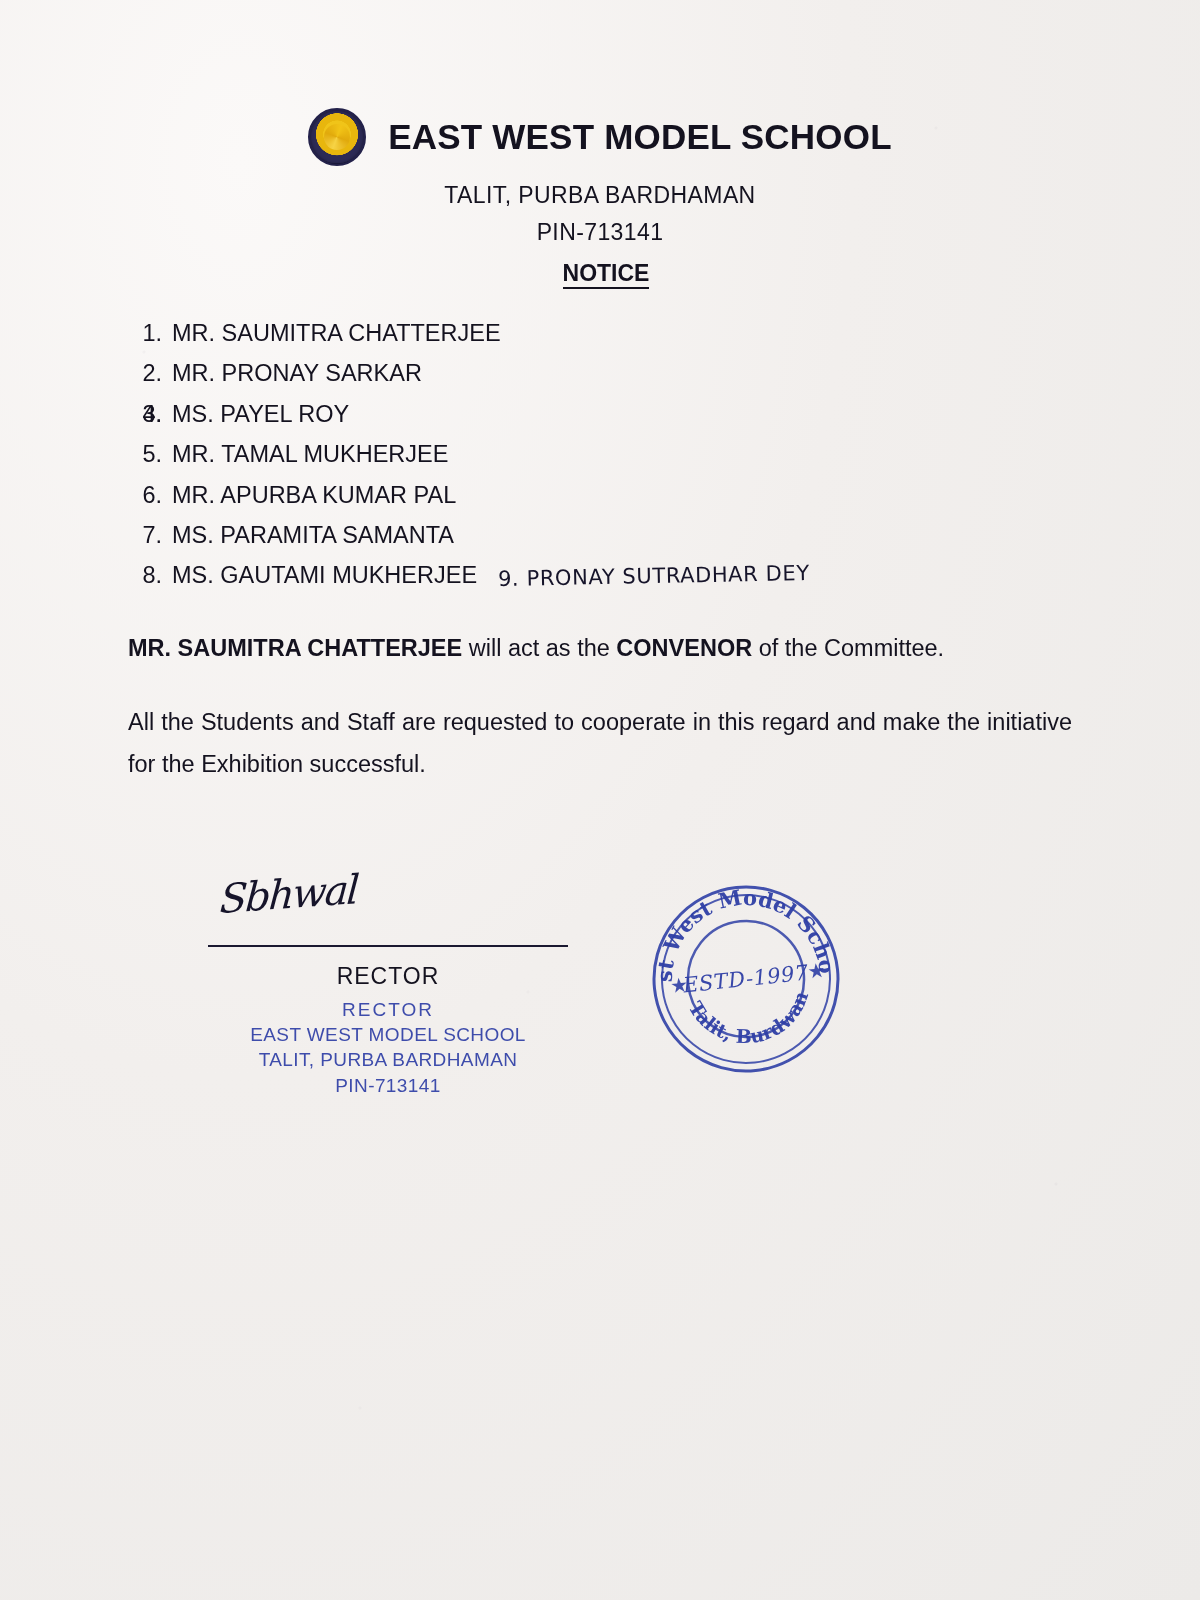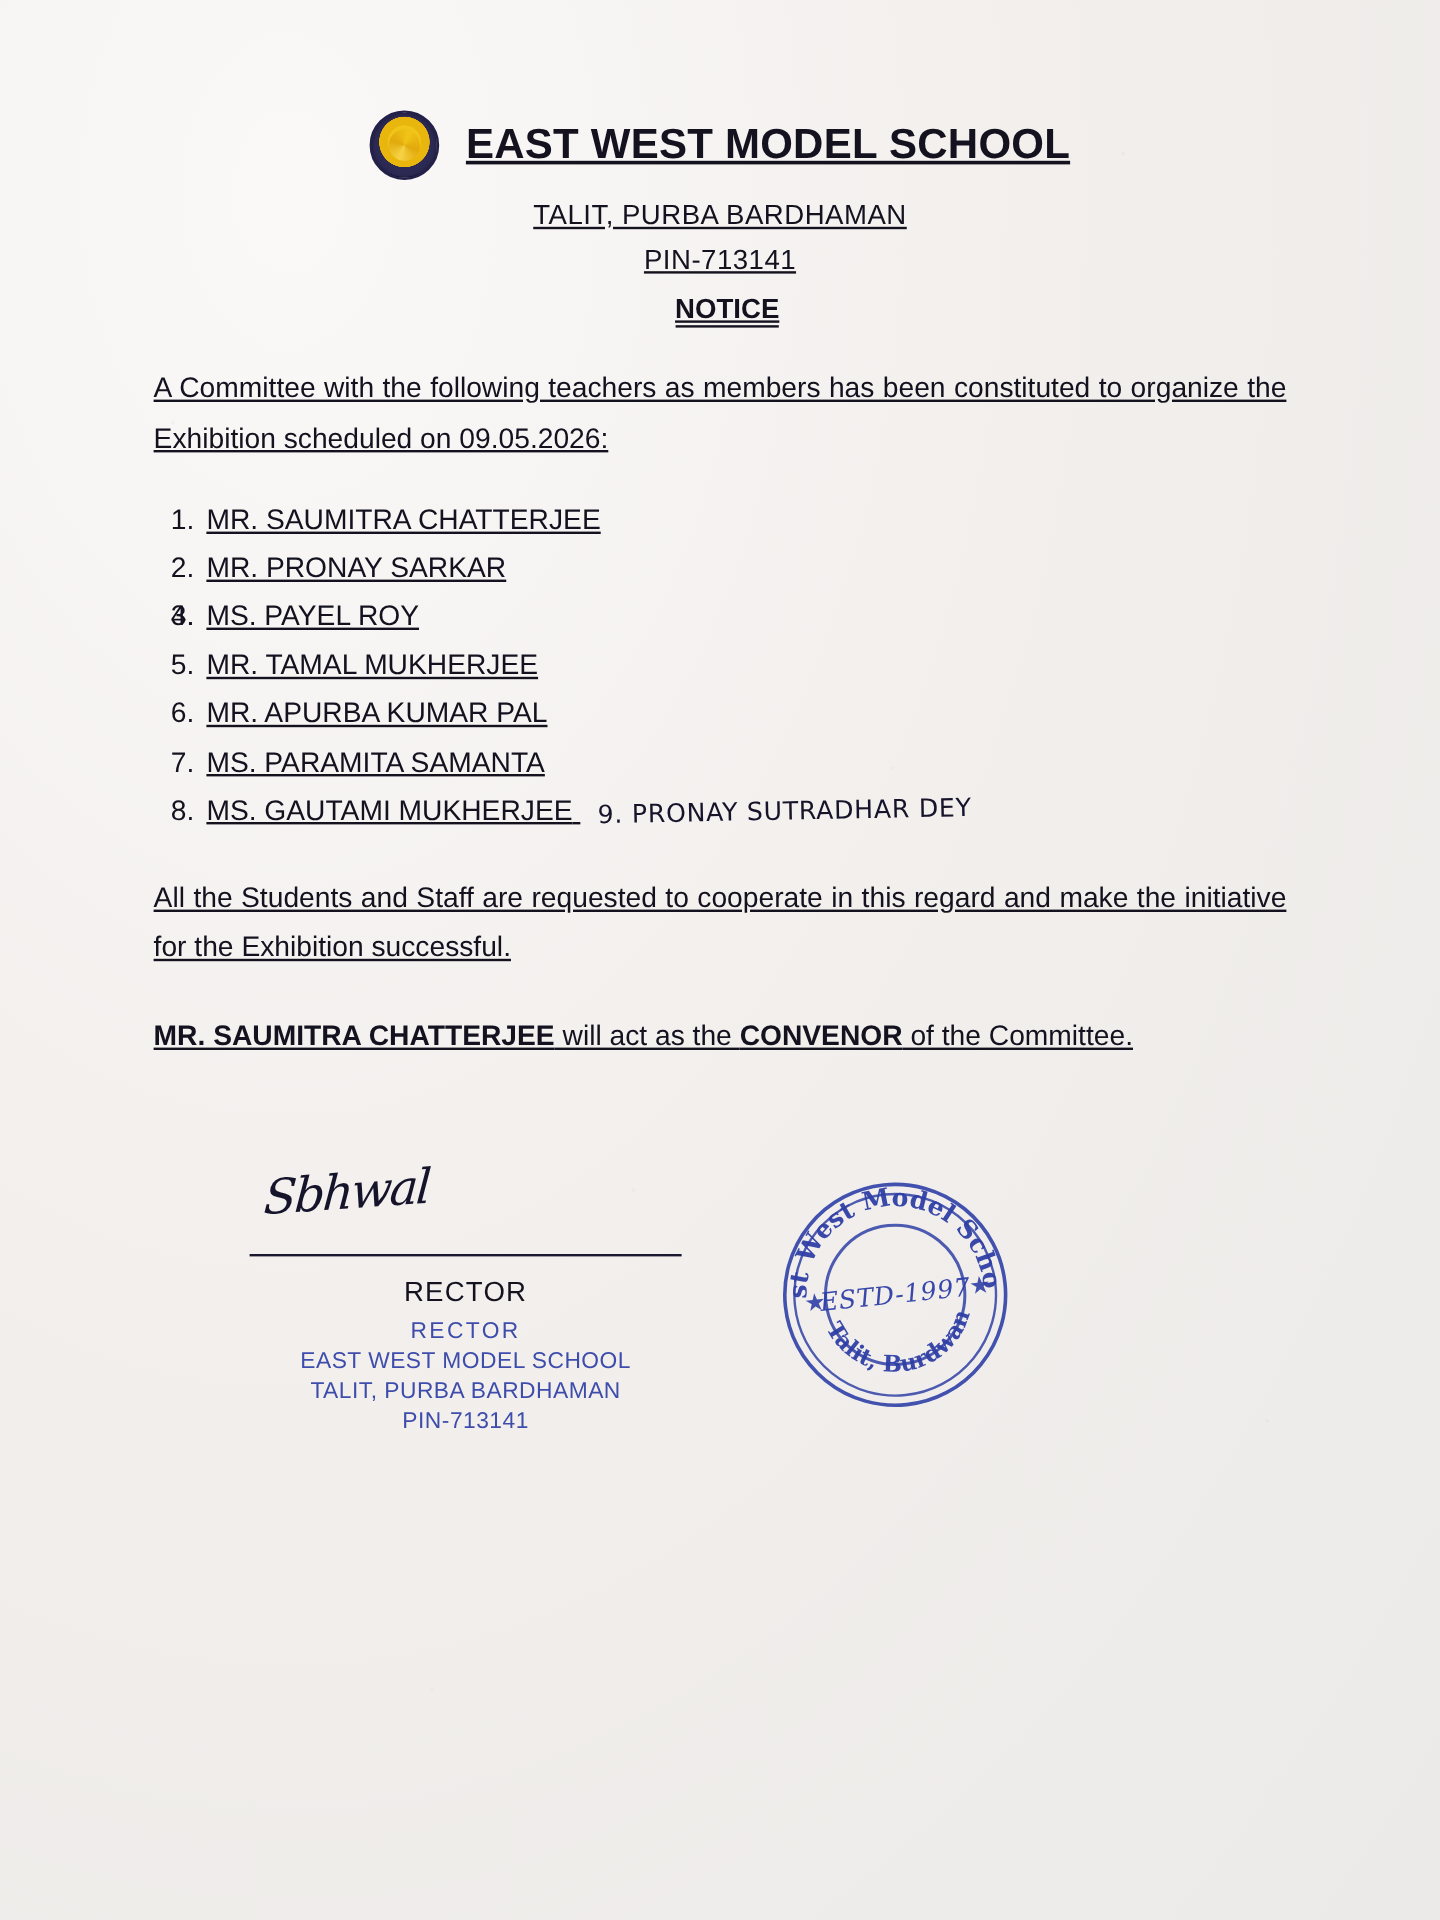--- a/index.html
+++ b/index.html
@@ -29,22 +29,21 @@
       radial-gradient(circle at 12% 22%, rgba(120,110,130,0.05) 0 1px, transparent 2px),
       radial-gradient(circle at 78% 8%, rgba(120,110,130,0.05) 0 1px, transparent 2px),
       radial-gradient(circle at 44% 62%, rgba(120,110,130,0.04) 0 1px, transparent 2px),
       radial-gradient(circle at 88% 74%, rgba(120,110,130,0.05) 0 1px, transparent 2px),
       radial-gradient(circle at 30% 88%, rgba(120,110,130,0.04) 0 1px, transparent 2px),
       radial-gradient(circle at 62% 40%, rgba(120,110,130,0.04) 0 1px, transparent 2px);
   }
   .content {
     position: absolute;
     left: 0; right: 0;
-    top: 0;
-    text-decoration: underline;
+    top: 16px;
   }
 
   
   .header-row {
     display: flex;
     align-items: center;
     justify-content: center;
     gap: 22px;
     margin-top: 92px;
   }
@@ -233,42 +232,41 @@
     <div class="subline">TALIT, PURBA BARDHAMAN</div>
     <div class="subline pin">PIN-713141</div>
 
     <div class="notice-title">
       <span>NOTICE</span>
     </div>
 
 
     <div class="body-wrap">
 
-      <div class="para">A Committee with the following teachers as members has been constituted to organize the Exhibition scheduled on 09.05.2026:</div>
 
       <ul class="members">
         <li><span class="num">1.</span><span>MR. SAUMITRA CHATTERJEE</span></li>
         <li><span class="num">2.</span><span>MR. PRONAY SARKAR</span></li>
         <li><span class="num">3.</span></li>
         <li><span class="num">4.</span><span>MS. PAYEL ROY</span></li>
         <li><span class="num">5.</span><span>MR. TAMAL MUKHERJEE</span></li>
         <li><span class="num">6.</span><span>MR. APURBA KUMAR PAL</span></li>
         <li><span class="num">7.</span><span>MS. PARAMITA SAMANTA</span></li>
         <li>
           <span class="num">8.</span>
           <span>MS. GAUTAMI MUKHERJEE</span>
           <span class="hand-note">9. PRONAY SUTRADHAR DEY</span>
         </li>
       </ul>
 
-      <div class="para">All the Students and Staff are requested to cooperate in this regard and make the initiative for the Exhibition successful.</div>
-
       <div class="para no-justify">
         <b>MR. SAUMITRA CHATTERJEE</b><span> will act as the </span><b>CONVENOR</b><span> of the Committee.</span>
       </div>
+
+      <div class="para">All the Students and Staff are requested to cooperate in this regard and make the initiative for the Exhibition successful.</div>
 
       <div class="sign-area">
         <div class="signature">Sbhwal</div>
         <div class="sign-line"></div>
         <div class="rector-label">RECTOR</div>
 
         <div class="stamp-text">
           <div class="l1">RECTOR</div>
           <div>EAST WEST MODEL SCHOOL</div>
           <div>TALIT, PURBA BARDHAMAN</div>

